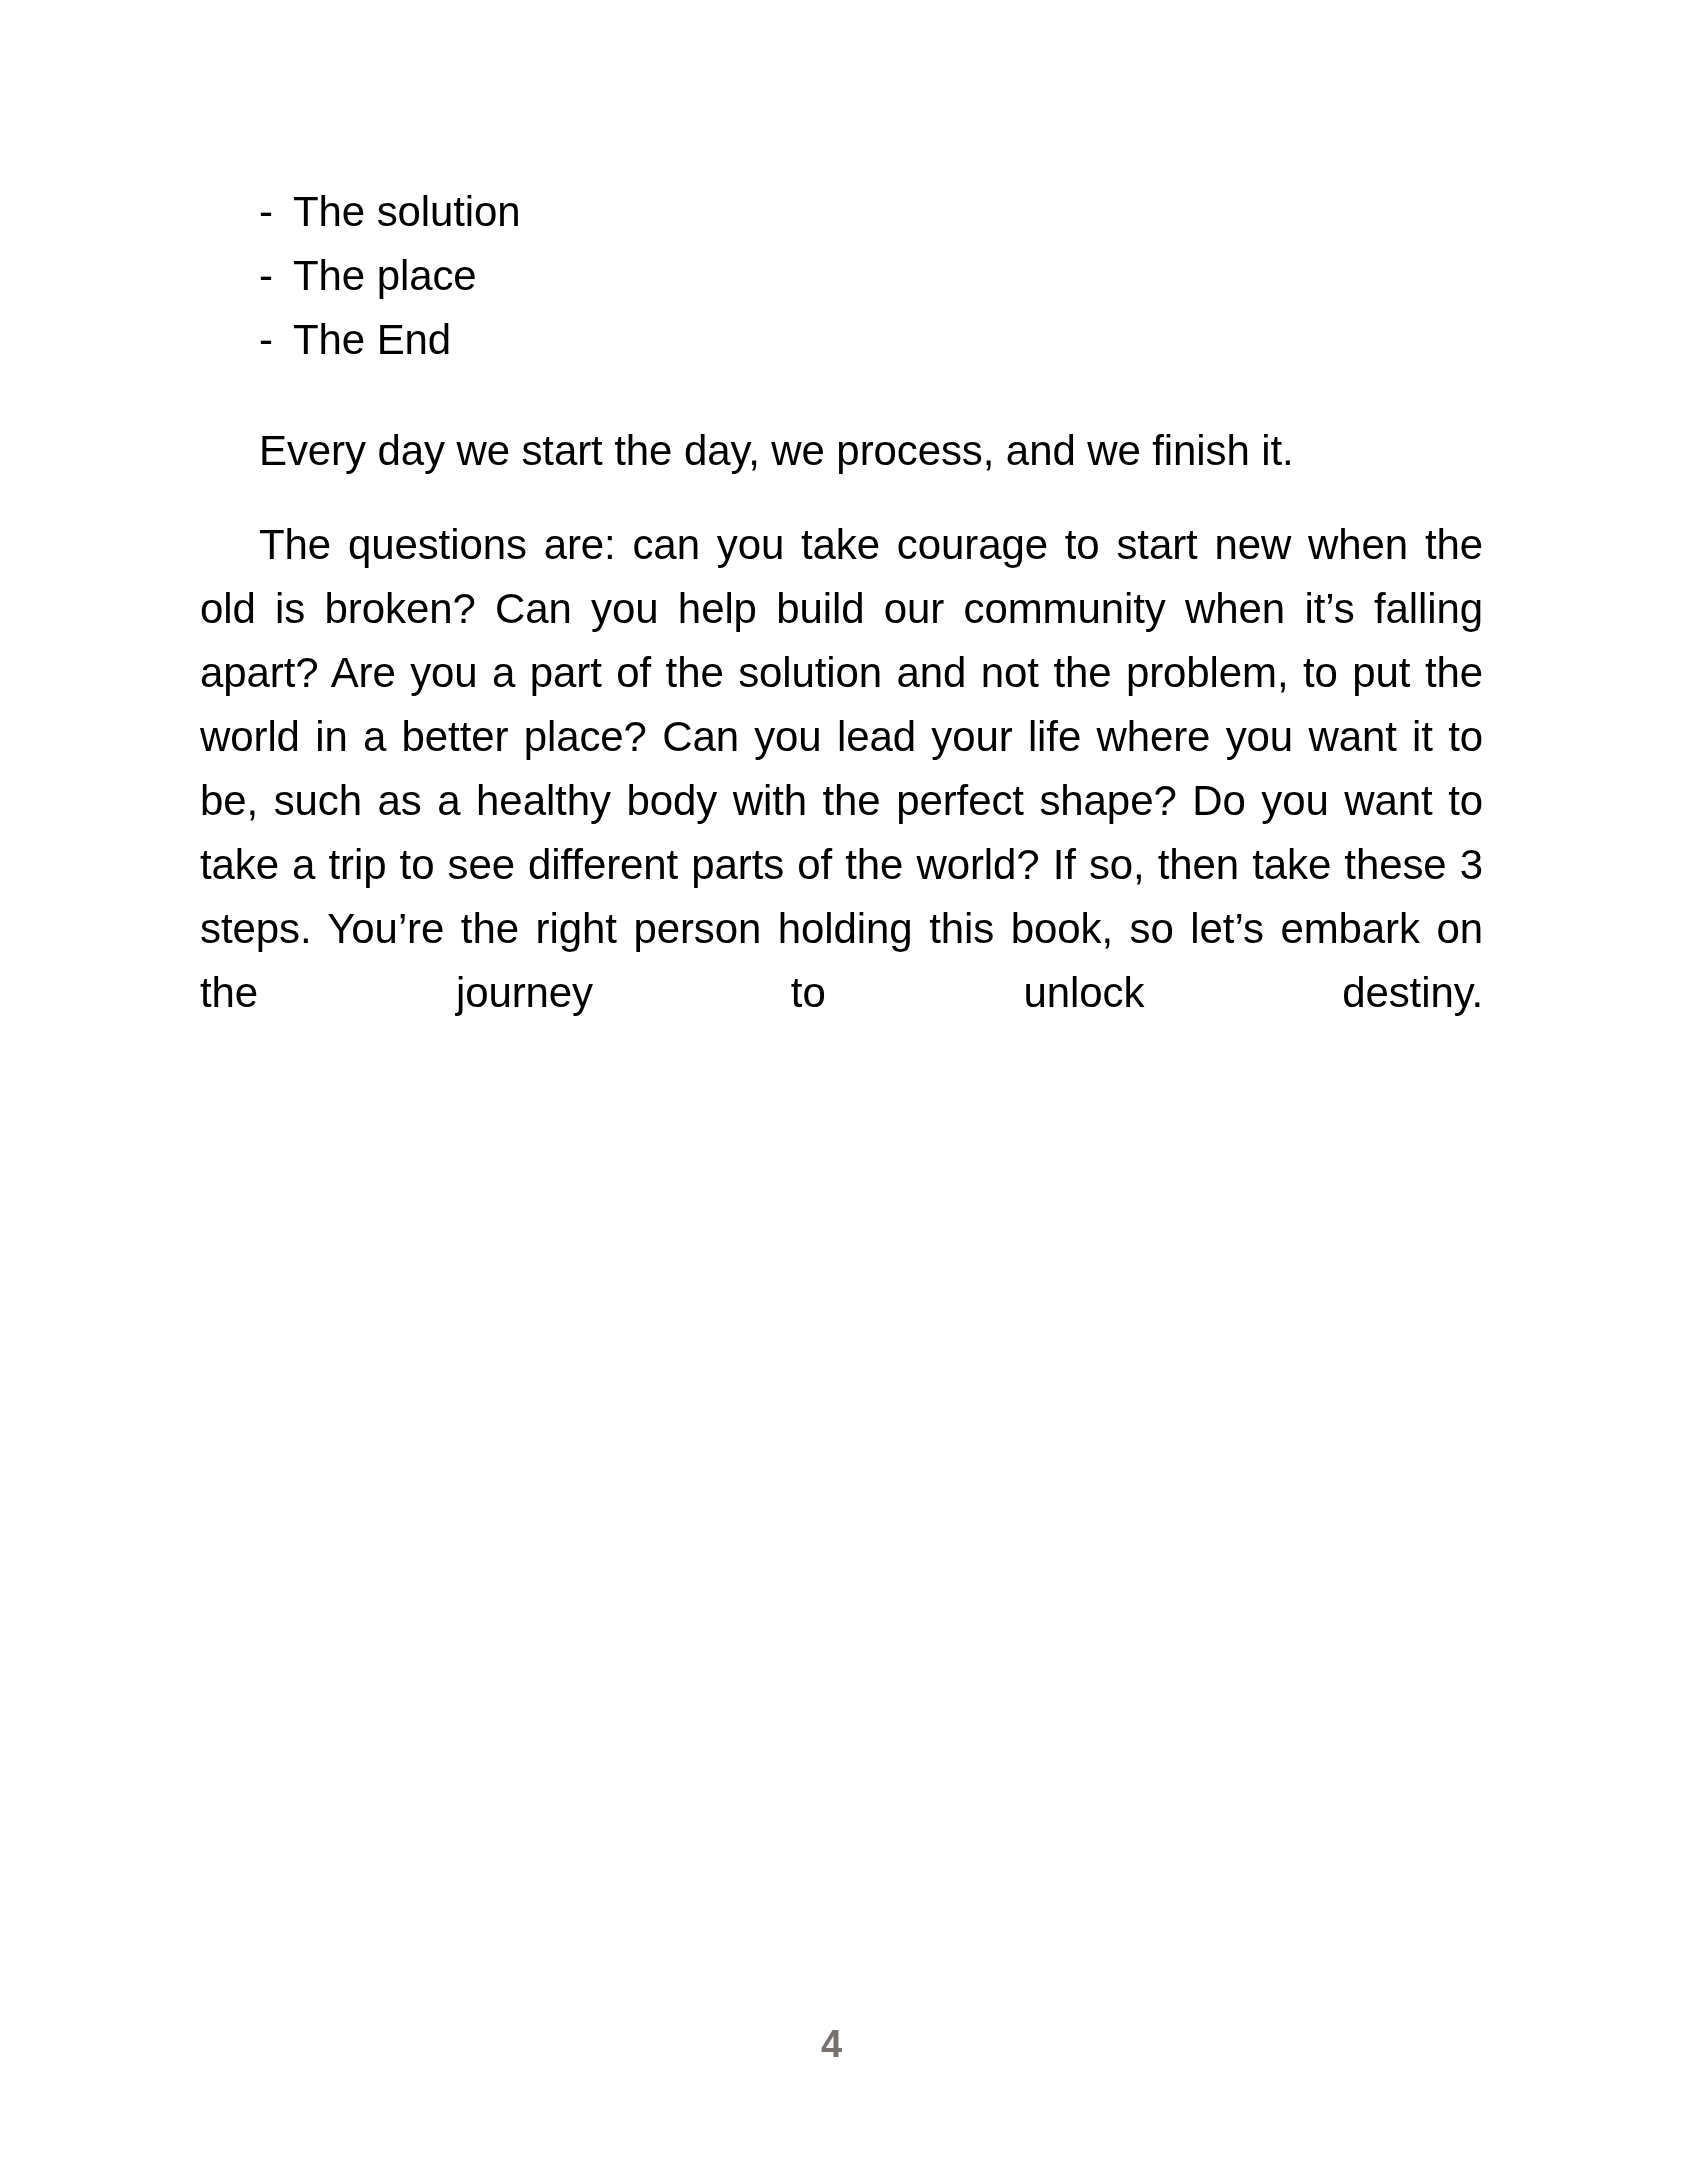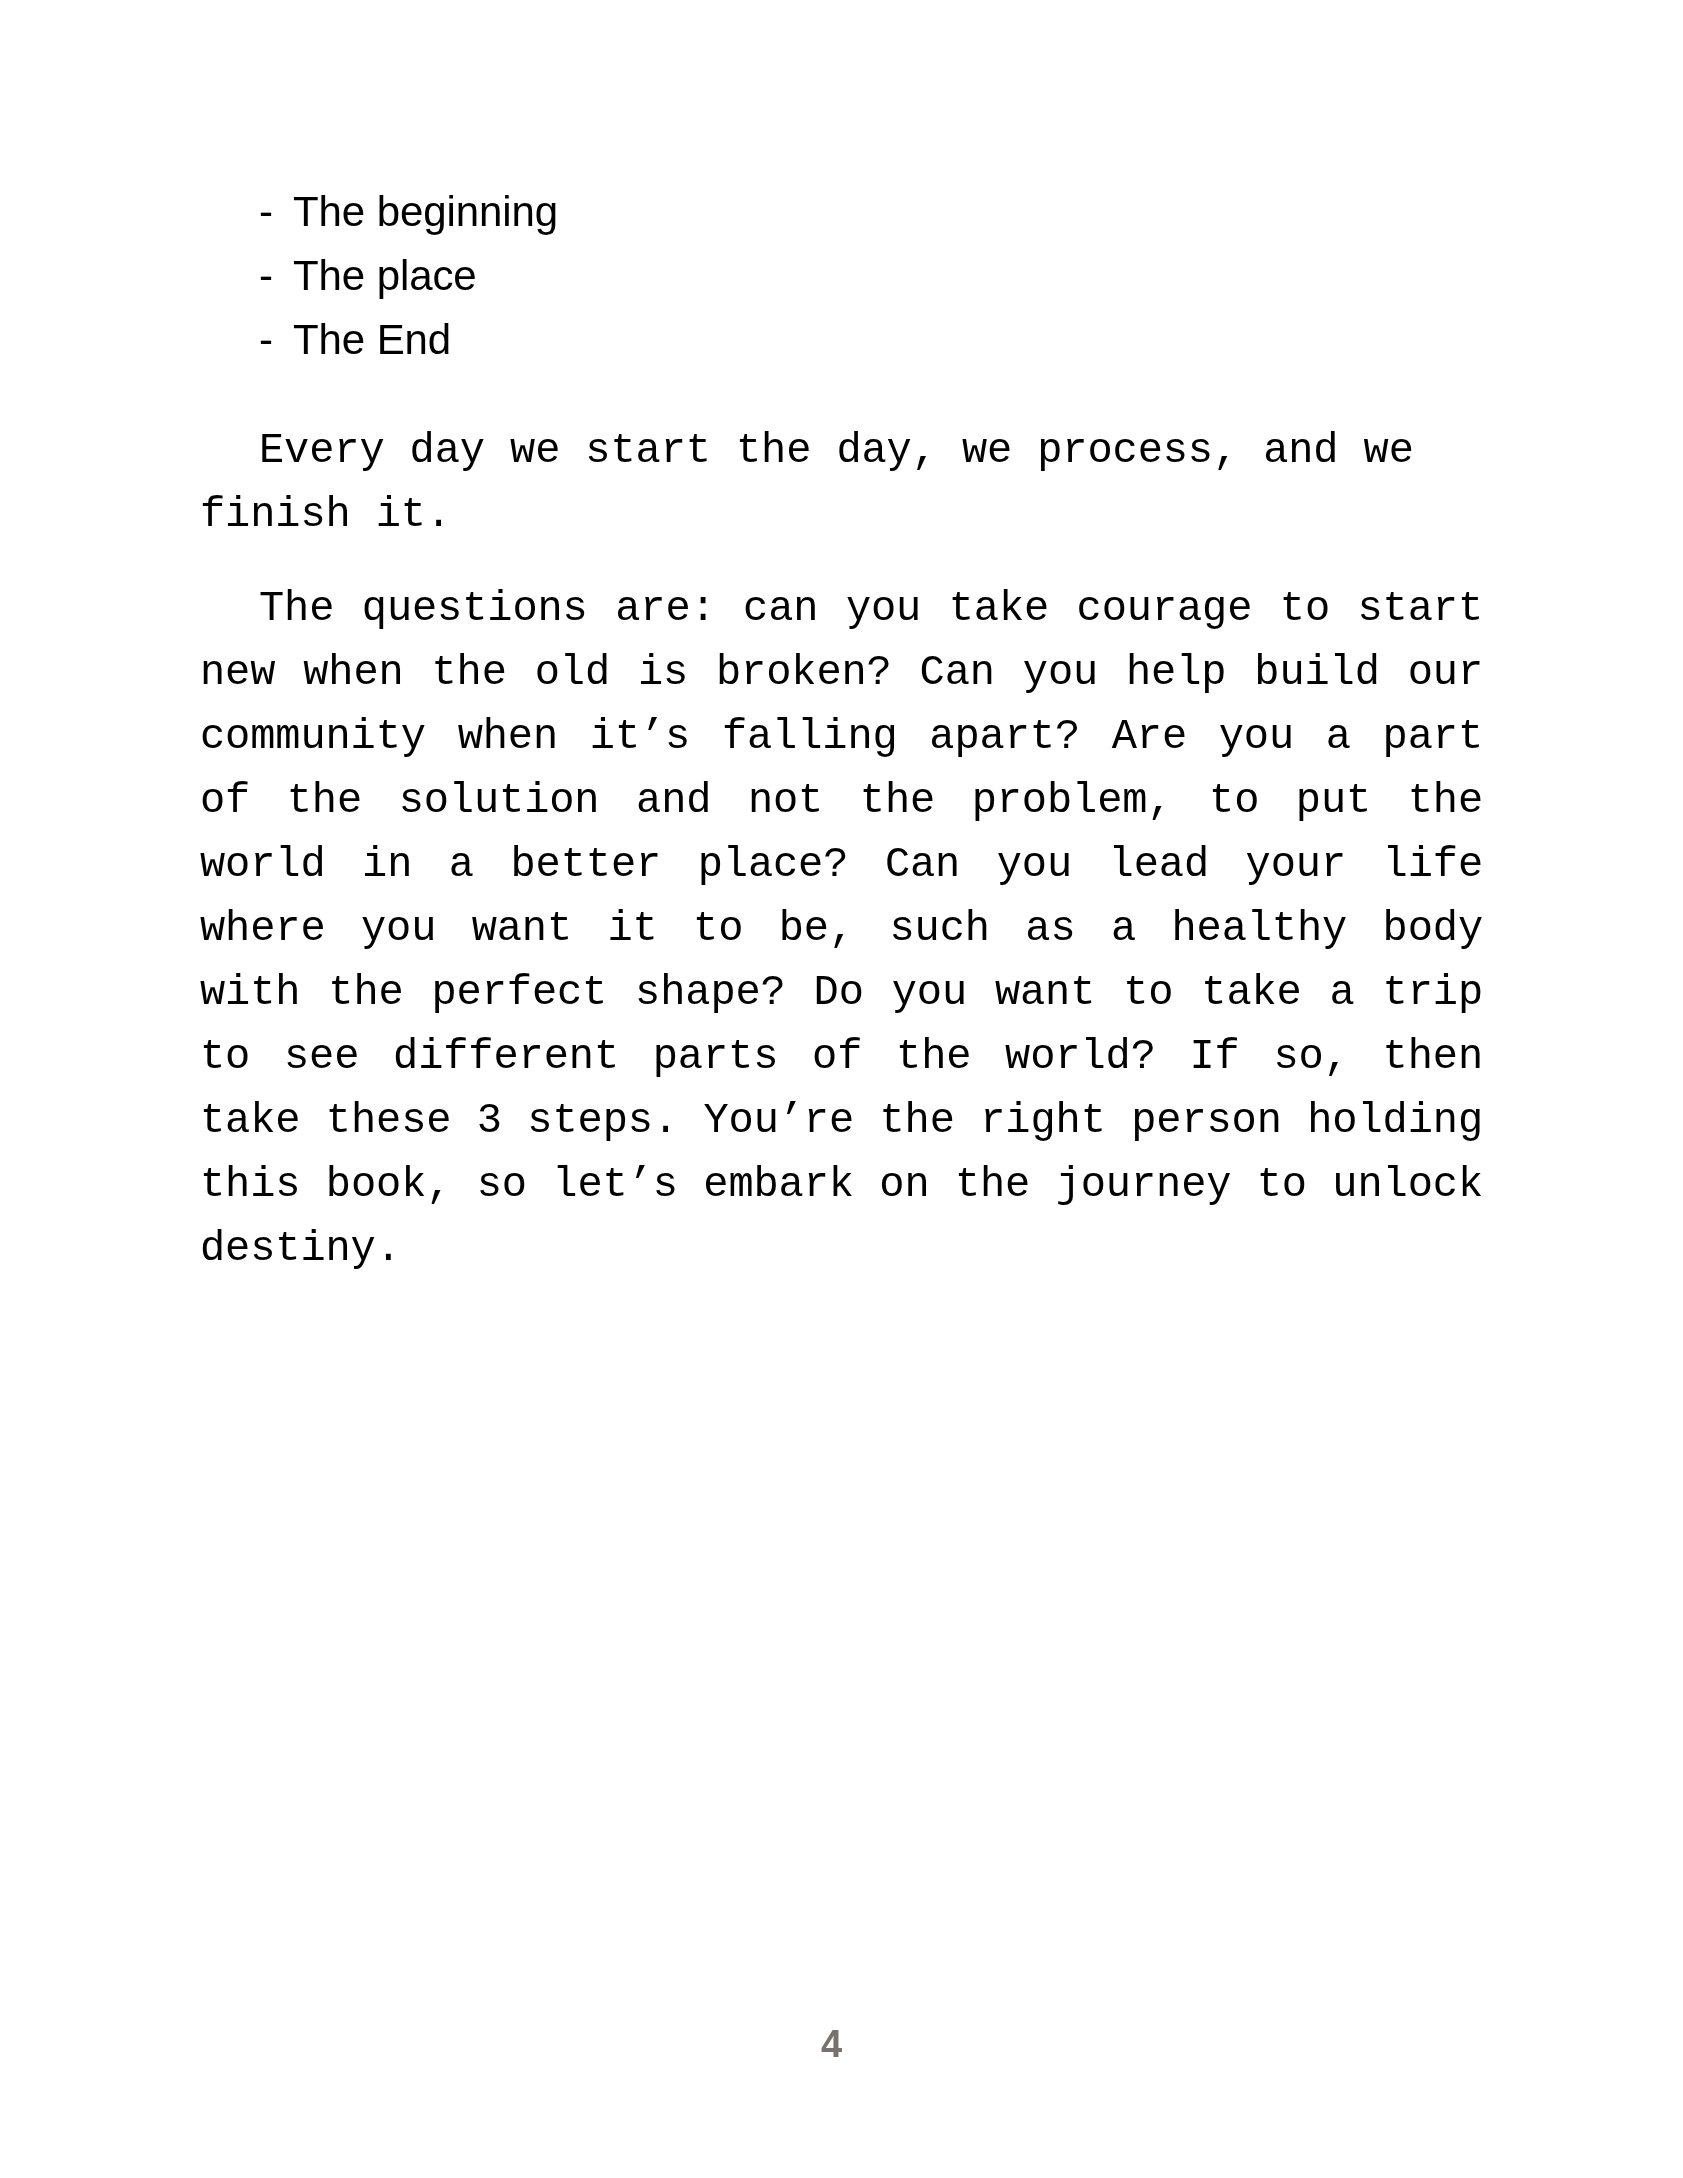--- a/index.html
+++ b/index.html
@@ -58,21 +58,20 @@
 
   
   .para {
     font-size: 42px;
     line-height: 64px;
     font-weight: 400;
     letter-spacing: -0.1px;
     margin: 0;
     text-align: left;
     word-spacing: 0px;
-    font-family: Liberation Mono, monospace;
   }
   .para-lead {
     margin-top: 47px;
     text-indent: 59px;
   }
   .para-body {
     margin-top: 30px;
     text-indent: 59px;
     text-align: justify;
     text-justify: inter-word;
@@ -106,21 +105,21 @@
 </head>
 <body>
 
 <div class="page">
 
   <div class="content">
 
     <ul class="list">
       <li class="list-item">
         <span class="bullet-dash">-</span>
-        <span class="list-label">The beginning</span>
+        <span class="list-label">The solution</span>
       </li>
       <li class="list-item">
         <span class="bullet-dash">-</span>
         <span class="list-label">The place</span>
       </li>
       <li class="list-item">
         <span class="bullet-dash">-</span>
         <span class="list-label">The End</span>
       </li>
     </ul>

